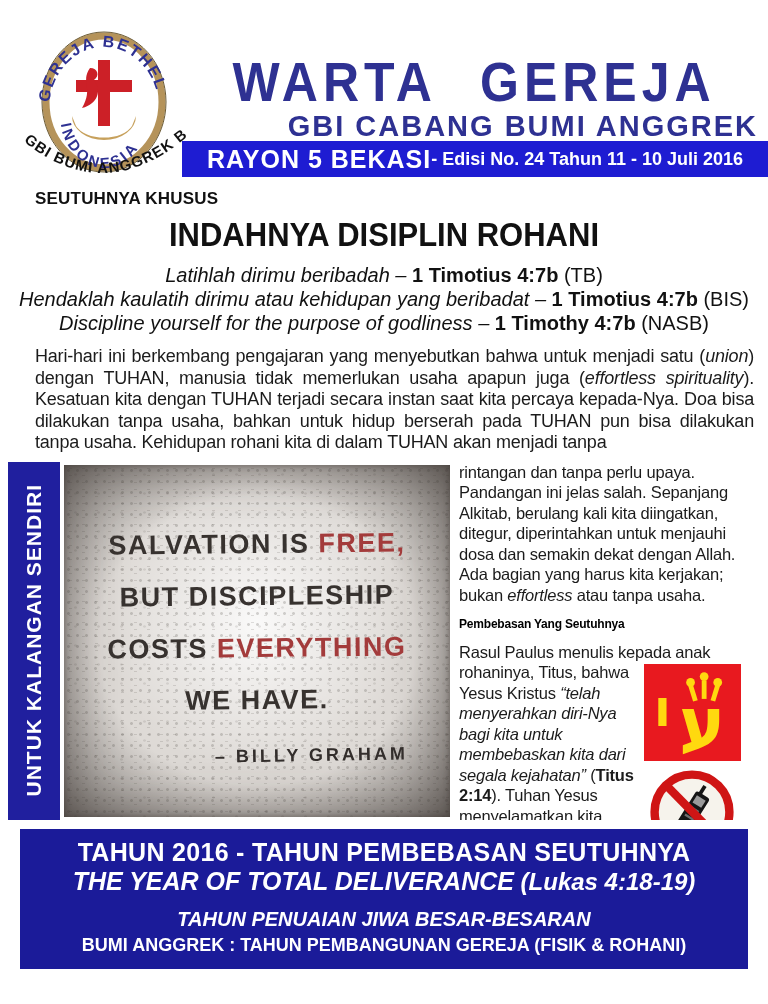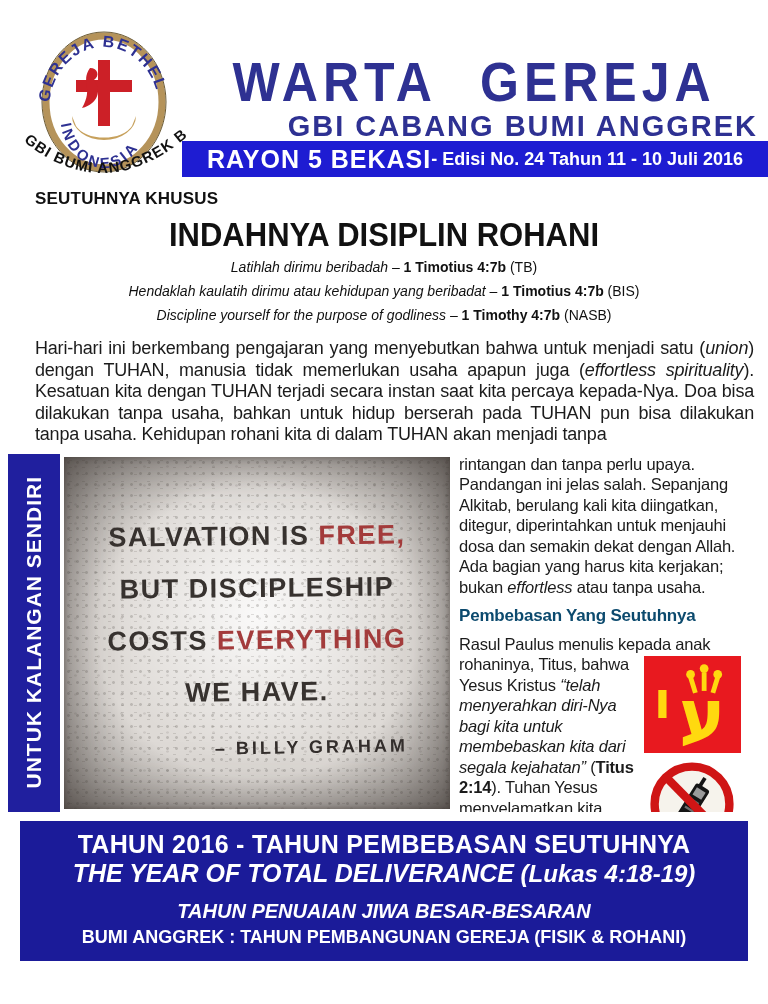--- a/index.html
+++ b/index.html
@@ -27,21 +27,21 @@
     white-space:nowrap;
   }
   .rayon-label { font-size:25px; font-weight:bold; letter-spacing:1px; }
   .edition-label { font-size:18px; font-weight:bold; }
 
   
   .content { position:absolute; left:0; top:189px; width:768px; }
   .section-label { margin-left:35px; font-size:17px; font-weight:bold; color:#111; letter-spacing:0.2px; }
   .article-title { text-align:center; font-size:31px; font-weight:bold; color:#111;
     margin-top:8px; letter-spacing:0px; transform:scaleY(1.05); }
-  .verses { text-align:center; margin-top:2px; font-size:14px; line-height:24px; color:#111; }
+  .verses { text-align:center; margin-top:10px; font-size:20px; line-height:24px; color:#111; }
   .verse-quote { font-style:italic; }
   .verse-ref { font-weight:bold; }
 
   
   .intro {
     margin:11px 14px 0 35px; font-size:18px; line-height:21.5px; text-align:justify;
     letter-spacing:-0.2px;
   }
   .it { font-style:italic; }
   .bd { font-weight:bold; }
@@ -72,21 +72,21 @@
   }
   .q-line { font-size:27px; font-weight:bold; color:#37322f; letter-spacing:1.5px;
     line-height:30px; margin:11px 0; transform:rotate(-0.6deg); white-space:nowrap; }
   .q-red { color:#a33b3b; }
   .q-attr { font-size:18px; font-weight:bold; color:#332e2c; letter-spacing:3px;
     text-align:right; padding-right:36px; margin-top:20px; transform:rotate(-1deg); }
 
   .column { flex:1; margin-left:9px; margin-right:18px; font-size:16.5px; line-height:20.5px;
     letter-spacing:-0.2px; max-height:358px; overflow:hidden; }
   .column p { margin:0; }
-  .col-heading { font-size:17px; font-weight:bold; margin:9px 0 7px 0; color:#0c4a6e; }
+  .col-heading { font-size:12px; font-weight:bold; margin:9px 0 7px 0; color:#000000; }
   .icon-float { float:right; width:100px; margin:2px 0 4px 8px; text-align:center; }
   .shin-icon { display:block; width:97px; height:97px; margin:0 auto 8px auto; }
   .nophone-icon { display:block; width:86px; height:86px; margin:0 auto; }
 
   
   .fasting-banner {
     margin:10px 20px 0 20px; background:#ffffff; border:4px solid #2424CC;
     outline:1px solid #2424CC; outline-offset:1px;
     text-align:center; padding:6px 0 7px 0;
   }

